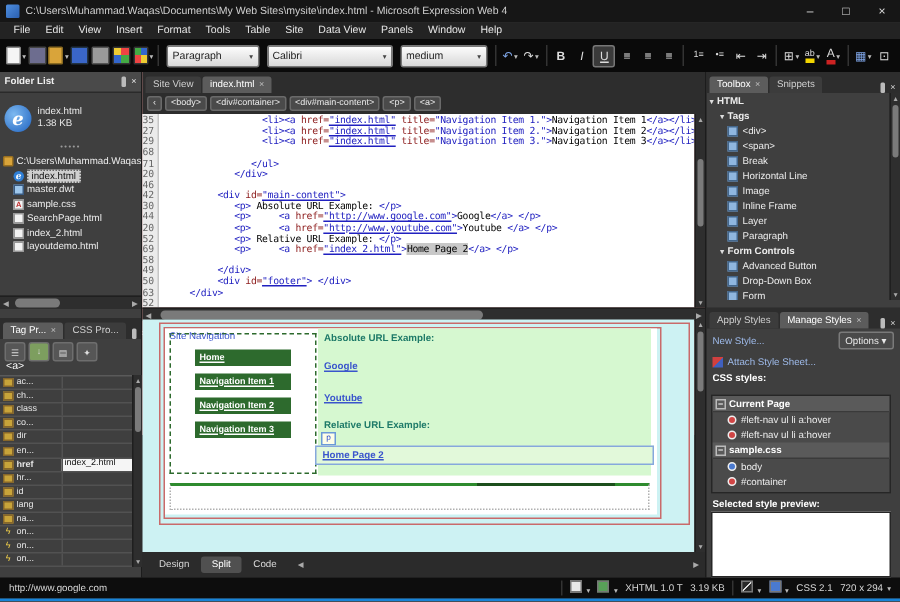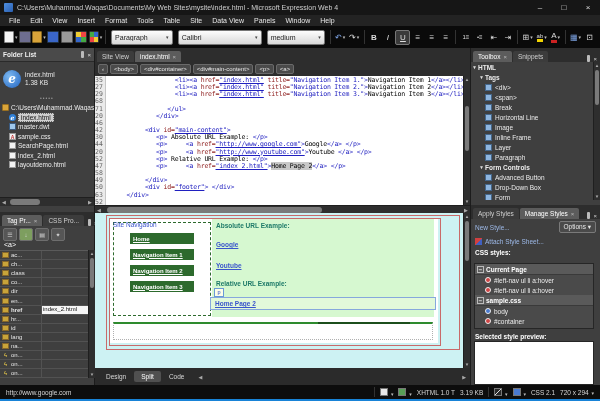--- a/index.html
+++ b/index.html
@@ -456,21 +456,21 @@
           <div class="ln">29</div>
           <div class="ln">68</div>
           <div class="ln">71</div>
           <div class="ln">20</div>
           <div class="ln">46</div>
           <div class="ln">42</div>
           <div class="ln">30</div>
           <div class="ln">44</div>
           <div class="ln">20</div>
           <div class="ln">52</div>
-          <div class="ln">47</div>
+          <div class="ln">69</div>
           <div class="ln">58</div>
           <div class="ln">49</div>
           <div class="ln">50</div>
           <div class="ln">63</div>
           <div class="ln">52</div>
         </div>
       <div id="codelines">
           <div class="cl"><span class="tk tk-sp">                  </span><span class="tk tk-tag">&lt;li&gt;&lt;a </span><span class="tk tk-attr">href=</span><span class="tk tk-lval">"index.html"</span><span class="tk tk-sp"> </span><span class="tk tk-attr">title=</span><span class="tk tk-val">"Navigation Item 1."</span><span class="tk tk-tag">&gt;</span><span class="tk tk-txt">Navigation Item 1</span><span class="tk tk-tag">&lt;/a&gt;&lt;/li&gt;</span></div>
           <div class="cl"><span class="tk tk-sp">                  </span><span class="tk tk-tag">&lt;li&gt;&lt;a </span><span class="tk tk-attr">href=</span><span class="tk tk-lval">"index.html"</span><span class="tk tk-sp"> </span><span class="tk tk-attr">title=</span><span class="tk tk-val">"Navigation Item 2."</span><span class="tk tk-tag">&gt;</span><span class="tk tk-txt">Navigation Item 2</span><span class="tk tk-tag">&lt;/a&gt;&lt;/li&gt;</span></div>
           <div class="cl"><span class="tk tk-sp">                  </span><span class="tk tk-tag">&lt;li&gt;&lt;a </span><span class="tk tk-attr">href=</span><span class="tk tk-lval">"index.html"</span><span class="tk tk-sp"> </span><span class="tk tk-attr">title=</span><span class="tk tk-val">"Navigation Item 3."</span><span class="tk tk-tag">&gt;</span><span class="tk tk-txt">Navigation Item 3</span><span class="tk tk-tag">&lt;/a&gt;&lt;/li&gt;</span></div>

